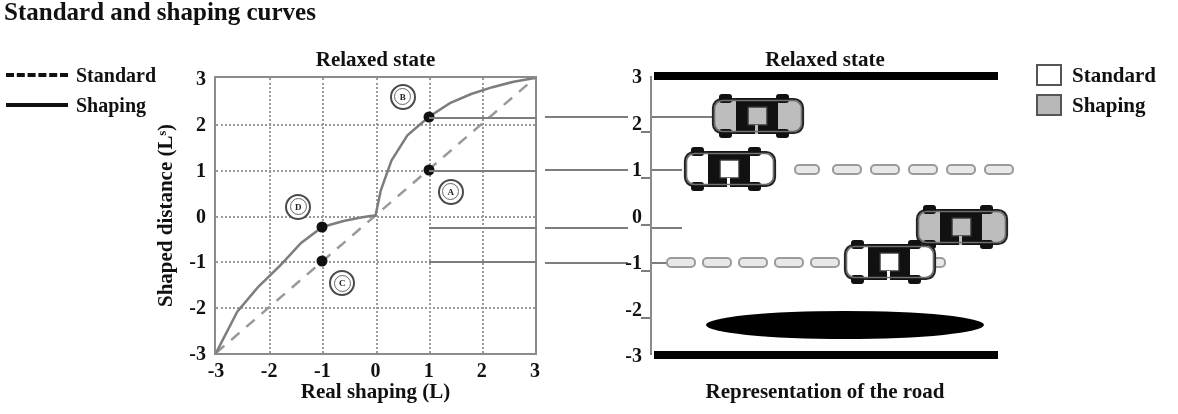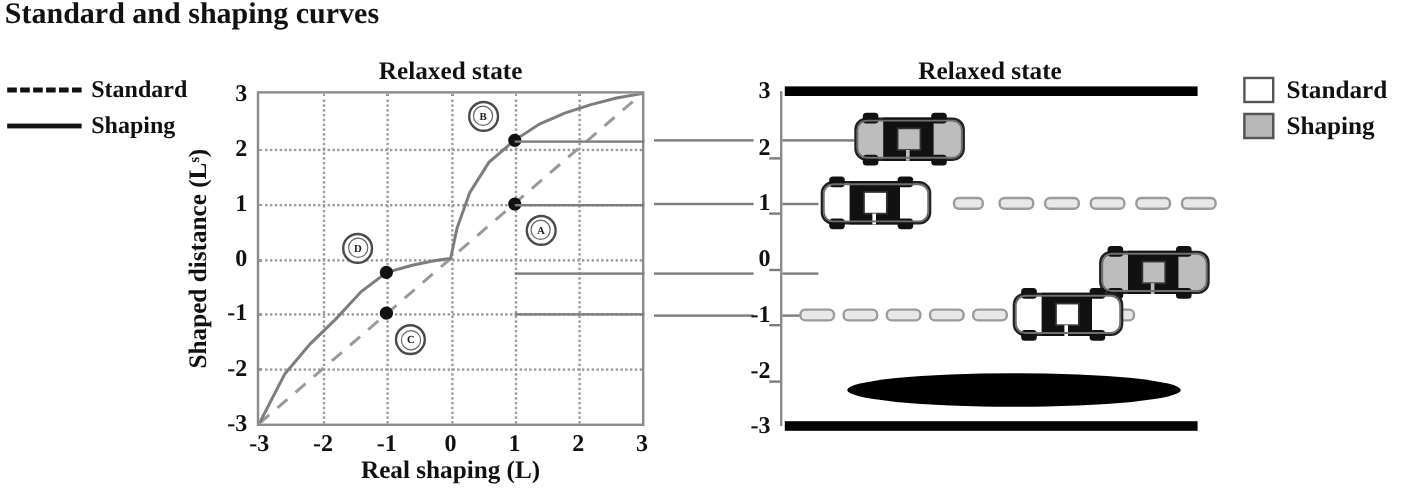--- a/index.html
+++ b/index.html
@@ -321,20 +321,21 @@
         <div class="rtickmark" style="top: 101px;"></div>
         <div class="rtick" style="top: 129.5px;">0</div>
         <div class="rtickmark" style="top: 147.5px;"></div>
         <div class="rtick" style="top: 176px;">-1</div>
         <div class="rtickmark" style="top: 194px;"></div>
         <div class="rtick" style="top: 222.5px;">-2</div>
         <div class="rtickmark" style="top: 240.5px;"></div>
         <div class="rtick" style="top: 269px;">-3</div>
       </div>
   </div>
+  <div id="road-caption">Representation of the road</div>
 
   <div id="box-legend">
     <div class="bl-row">
       <span class="bl-swatch" id="bl-sw-0" style="background: rgb(255, 255, 255);"></span>
       <span class="bl-label">Standard</span>
     </div>
     <div class="bl-row">
       <span class="bl-swatch" id="bl-sw-1" style="background: rgb(184, 184, 184);"></span>
       <span class="bl-label">Shaping</span>
     </div>

